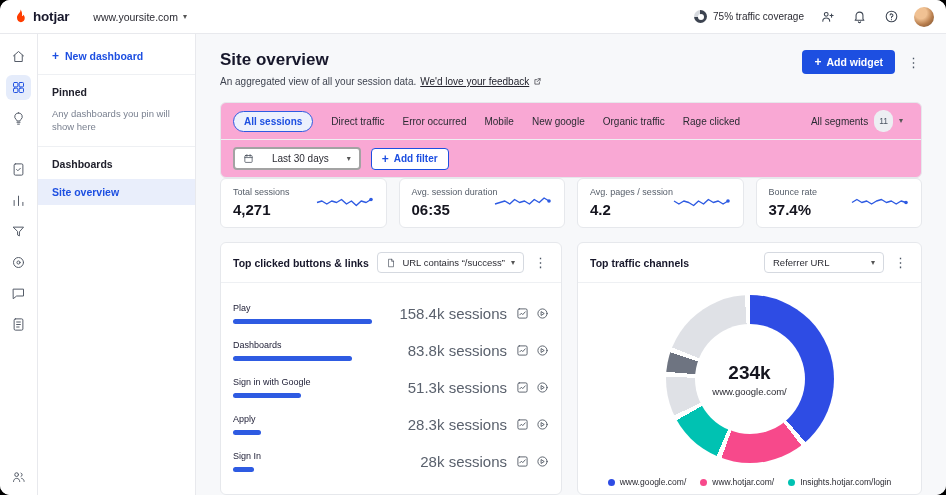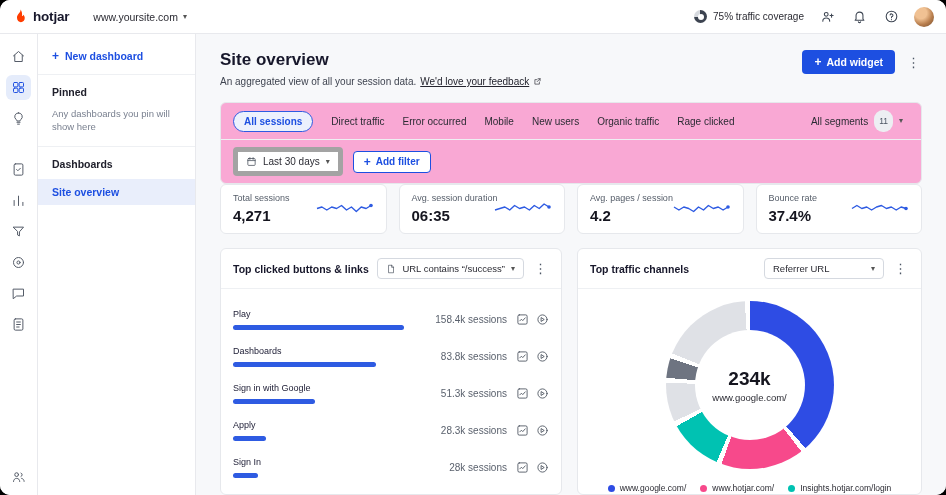--- a/index.html
+++ b/index.html
@@ -51,21 +51,21 @@
   .btn-primary { background:#1d4fe1; color:#fff; border:none; border-radius:4px; font-size:10.5px; font-weight:600; padding:6px 12px; display:flex; gap:5px; align-items:center; cursor:pointer; font-family:inherit; }
   .kebab { color:#4b5563; font-size:13px; cursor:pointer; padding:0 2px; line-height:1; }
 
   .filter-card { margin-top:15px; background:#f9a8d4; border:1px solid #e6e8ec; border-radius:6px; }
   .filter-row1 { display:flex; align-items:center; gap:18px; padding:7px 12px; font-size:10px; color:#2b2b33; }
   .chip { cursor:pointer; white-space:nowrap; }
   .chip.active { background:#ecf1fd; border:1px solid #2e5be2; color:#1d4fe1; border-radius:13px; padding:4px 10px; font-weight:600; }
   .seg-group { margin-left:auto; display:flex; align-items:center; gap:6px; cursor:pointer; padding-right:6px; }
   .count-badge { background:#edeff3; border-radius:9px; padding:6px 5px; font-size:8.5px; color:#4b5563; }
   .filter-row2 { border-top:1px solid #eef0f3; padding:7px 12px; display:flex; align-items:center; gap:10px; }
-  .date-chip { display:flex; align-items:center; gap:6px; font-size:10px; color:#2b2b33; border:5px solid #a3a3a3; border-radius:4px; padding:4px 8px; cursor:pointer; background:#fff; }
+  .date-chip { display:flex; align-items:center; gap:18px; font-size:10px; color:#2b2b33; border:2px solid #a3a3a3; border-radius:4px; padding:4px 8px; cursor:pointer; background:#fff; }
   .date-chip svg { width:11px; height:11px; stroke:#3f4754; fill:none; stroke-width:1.6; stroke-linecap:round; }
   .btn-outline { border:1px solid #1d4fe1; color:#1d4fe1; background:#fff; border-radius:4px; font-size:10px; font-weight:700; padding:4px 10px; display:flex; gap:5px; align-items:center; cursor:pointer; font-family:inherit; }
 
   .metrics { display:flex; gap:12px; margin-top:0; }
   .metric { flex:1; background:#fff; border:1px solid #e6e8ec; border-radius:6px; padding:8px 12px 9px; position:relative; }
   .metric-label { font-size:9px; color:#555d69; }
   .metric-value { font-size:15px; font-weight:700; color:#15151f; margin-top:4px; }
   .metric svg { position:absolute; right:10px; top:50%; transform:translateY(-50%); }
 
   .widgets { display:flex; gap:15px; margin-top:14px; align-items:stretch; height:330px; }
@@ -77,21 +77,21 @@
   .select { display:flex; align-items:center; gap:6px; border:1px solid #d5d9e0; border-radius:4px; padding:4px 8px; font-size:9.5px; color:#2b2b33; cursor:pointer; background:#fff; }
   .select svg { width:10px; height:10px; stroke:#3f4754; fill:none; stroke-width:1.5; stroke-linecap:round; stroke-linejoin:round; }
   .select.wide { width:120px; justify-content:space-between; }
 
   .clicked-list { padding:4px 12px 0; }
   .click-row { display:flex; align-items:center; margin-top:16px; }
   .click-left { flex:1; padding-right:12px; }
   .click-label { font-size:9px; color:#23233a; font-weight:500; }
   .bar { height:5px; border-radius:3px; background:#2e5be2; margin-top:6px; }
   .click-right { display:flex; align-items:center; gap:7px; }
-  .sessions { font-size:10px; color:#5a616d; white-space:nowrap; margin-right:2px; }
+  .sessions { font-size:15px; color:#5a616d; white-space:nowrap; margin-right:2px; }
   .mini-btn { cursor:pointer; display:flex; }
   .mini-btn svg { width:13px; height:13px; stroke:#3f4754; fill:none; stroke-width:1.5; stroke-linecap:round; stroke-linejoin:round; }
 
   .donut-wrap { flex:1; display:flex; flex-direction:column; align-items:center; padding-top:12px; }
   .donut { width:168px; height:168px; border-radius:50%; position:relative; background:#dfe1e6; }
   .donut::after { content:""; position:absolute; inset:29px; background:#fff; border-radius:50%; }
   .donut-center { position:absolute; inset:0; display:flex; flex-direction:column; align-items:center; justify-content:center; z-index:2; }
   .donut-value { font-size:19px; font-weight:700; color:#15151f; }
   .donut-label { font-size:9.5px; color:#2b2b33; margin-top:2px; }
   .legend { display:flex; gap:14px; margin-top:14px; align-items:center; }
@@ -255,21 +255,21 @@
           <span class="kebab">⋮</span>
         </div>
       </div>
 
       <div class="filter-card">
         <div class="filter-row1">
           <span class="chip active">All sessions</span>
           <span class="chip">Direct traffic</span>
           <span class="chip">Error occurred</span>
           <span class="chip">Mobile</span>
-          <span class="chip">New users</span>
+          <span class="chip">New google</span>
           <span class="chip">Organic traffic</span>
           <span class="chip">Rage clicked</span>
           <span class="seg-group">
             <span>All segments</span>
             <span class="count-badge">11</span>
             <span class="caret">▾</span>
           </span>
         </div>
         <div class="filter-row2">
           <span class="date-chip">

